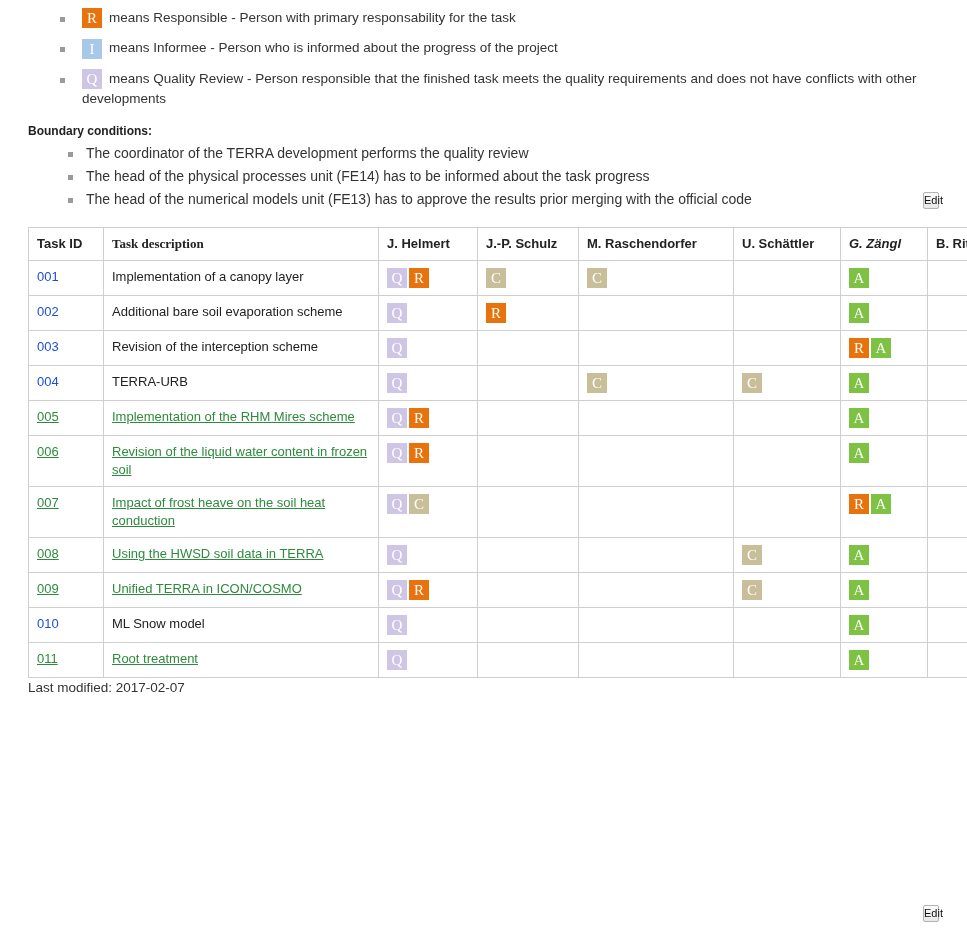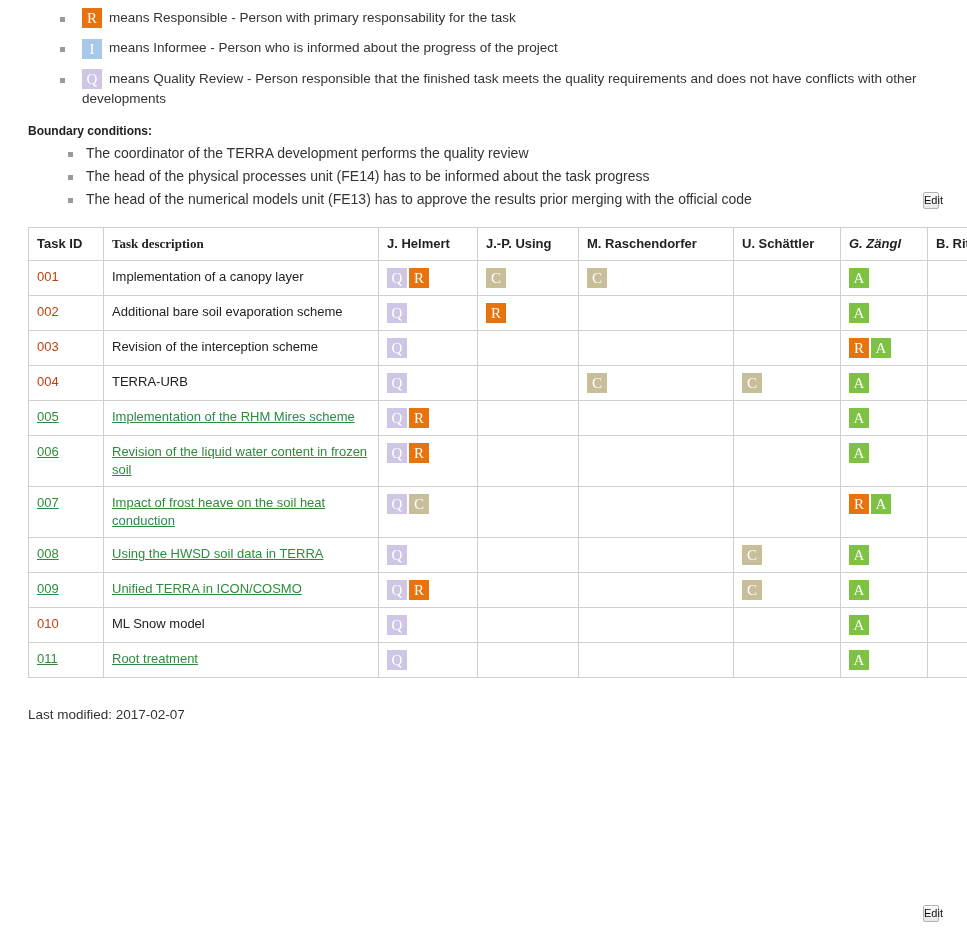--- a/index.html
+++ b/index.html
@@ -150,40 +150,40 @@
   th.col-desc   { width: 258px; font-family: Liberation Serif, serif; }
   th.col-p1     { width: 82px; }
   th.col-p2     { width: 84px; }
   th.col-p3     { width: 138px; }
   th.col-p4     { width: 90px; }
   th.col-p5     { width: 70px; font-style: italic; }
   th.col-p6     { width: 66px; }
   th.right { text-align: right; }
   td.right { text-align: right; }
 
-  td.id-cell { color: #c2410c; }
+  td.id-cell { color: #1d4ed8; }
   tr.link-row td.id-cell,
   tr.link-row td.desc-cell {
     color: #2e8b3d;
   }
   tr.link-row td.desc-cell .desc-link {
     color: #2e8b3d;
     text-decoration: underline;
     cursor: pointer;
   }
   tr.link-row td.id-cell .id-link {
     color: #2e8b3d;
     text-decoration: underline;
     cursor: pointer;
   }
 
   .cellpad { min-height: 20px; }
 
   .last-modified {
-    margin: 29px 0 0 0;
+    margin: 2px 0 0 0;
     font-size: 13.5px;
     color: #333;
   }
 </style>
 </head>
 <body>
 
 <div class="page">
 
   <ul class="legend" id="legend-list">
@@ -199,21 +199,21 @@
       <li>The head of the physical processes unit (FE14) has to be informed about the task progress</li>
       <li>The head of the numerical models unit (FE13) has to approve the results prior merging with the official code</li>
     </ul>
 
   <table class="raci">
     <thead>
       <tr>
         <th class="col-id">Task ID</th>
         <th class="col-desc">Task description</th>
         <th class="col-p1">J. Helmert</th>
-        <th class="col-p2">J.-P. Using</th>
+        <th class="col-p2">J.-P. Schulz</th>
         <th class="col-p3">M. Raschendorfer</th>
         <th class="col-p4">U. Schättler</th>
         <th class="col-p5">G. Zängl</th>
         <th class="col-p6 right">B. Ritter</th>
 
       </tr>
     </thead>
     <tbody id="raci-body">
         <tr>
           <td class="id-cell">001</td>

